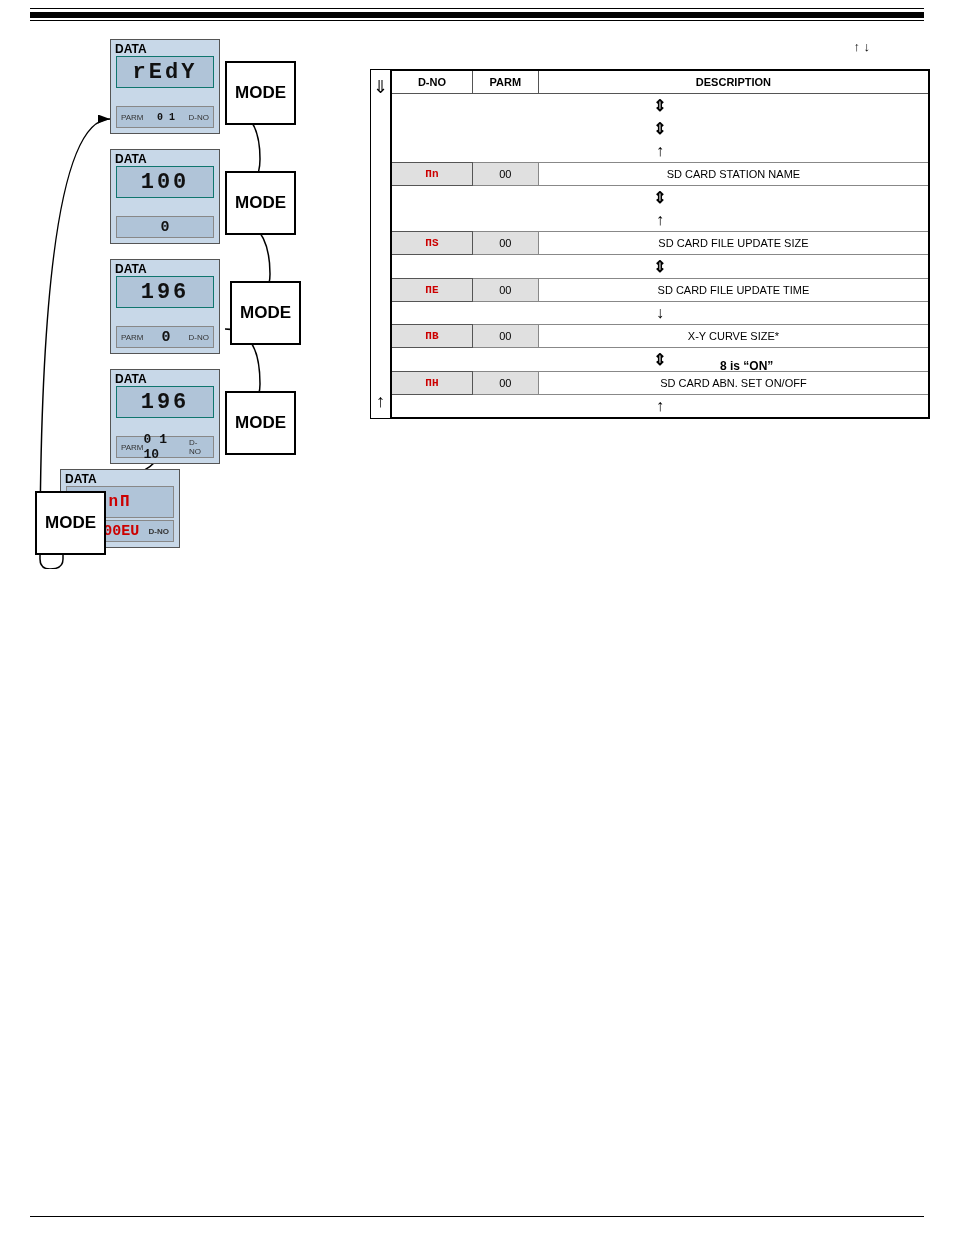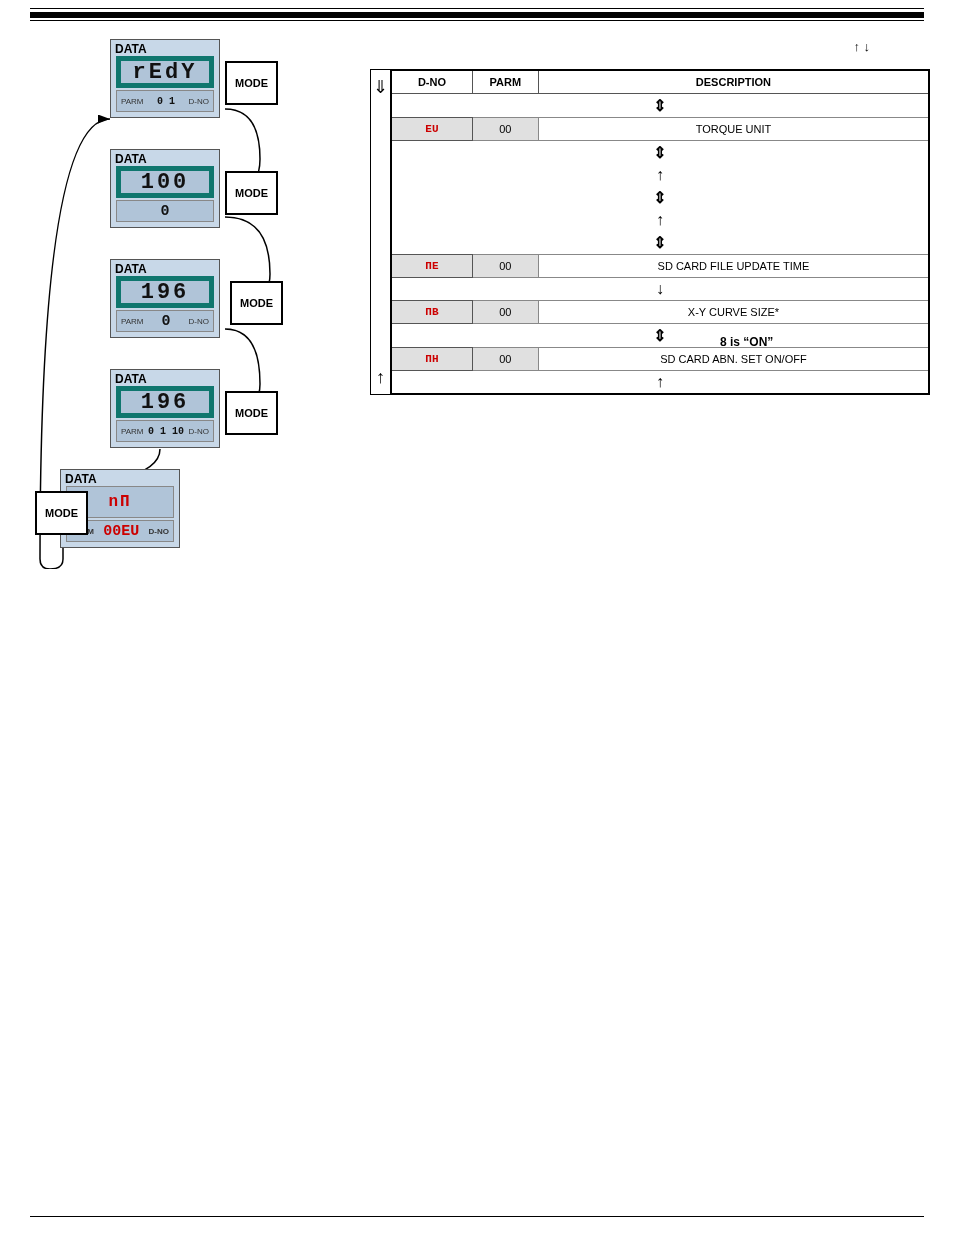--- a/index.html
+++ b/index.html
@@ -54,32 +54,32 @@
     .display-block .data-label {
       font-size: 12px;
       font-weight: bold;
       color: #000;
       position: absolute;
       top: 2px;
       left: 4px;
     }
     .display-screen-top {
       background: #b0c4d8;
-      border: 5px solid #0f766e;
+      border: 1px solid #0f766e;
       height: 32px;
       display: flex;
       align-items: center;
       justify-content: center;
       font-family: 'Courier New', monospace;
       font-size: 22px;
       font-weight: bold;
       color: #111;
       letter-spacing: 3px;
       margin-top: 12px;
-      margin-bottom: 2px;
+      margin-bottom: 18px;
     }
     .display-screen-bottom {
       background: #b0c4d8;
       border: 1px solid #888;
       height: 22px;
       display: flex;
       align-items: center;
       justify-content: space-between;
       padding: 0 4px;
       font-family: 'Courier New', monospace;
@@ -96,22 +96,22 @@
     .display-screen-bottom .dno-label {
       font-size: 8px;
       color: #333;
       font-family: Arial, sans-serif;
       font-weight: normal;
     }
 
     .mode-btn {
       border: 2px solid #000;
       background: #fff;
-      padding: 14px 8px;
-      font-size: 11px;
+      padding: 20px 8px;
+      font-size: 17px;
       font-weight: bold;
       display: inline-block;
       position: absolute;
     }
 
     
     .diagrams-area {
       position: relative;
       height: 520px;
       width: 310px;
@@ -364,21 +364,21 @@
           <span class="dno-label">D-NO</span>
         </div>
       </div>
       <div class="mode-btn mode-btn3">MODE</div>
 
       <div class="diag4 display-block" style="width:110px;">
         <span class="data-label">DATA</span>
         <div class="display-screen-top">196</div>
         <div class="display-screen-bottom">
           <span class="parm-label">PARM</span>
-          <span style="font-size:10px;">0 1 10</span>
+          <span style="font-size:13px;">0 1 10</span>
           <span class="dno-label">D-NO</span>
         </div>
       </div>
       <div class="mode-btn mode-btn4">MODE</div>
 
       <div class="diag5 display-block" style="width:120px;">
         <span class="data-label">DATA</span>
         <div class="display-screen-top-red">nΠ</div>
         <div class="display-screen-bottom-red">
           <span class="parm-label" style="color:#333;font-size:8px;font-family:Arial;">PARM</span>
@@ -411,44 +411,49 @@
             <th>DESCRIPTION</th>
           </tr>
         </thead>
         <tbody>
 
           <tr class="arrow-row">
             <td colspan="3" class="arrow-cell">
               <span class="ud-arrow">⇕</span>
             </td>
           </tr>
-          <tr>
-            <td class="dno-cell">EU</td>
+          <tr class="arrow-row">
+            <td colspan="3" class="arrow-cell">
+              <span class="ud-arrow">⇕</span>
+            </td>
+          </tr>
+          <tr class="arrow-row">
+            <td colspan="3" class="arrow-cell">
+              <span class="ud-arrow">↑</span>
+            </td>
+          </tr>
+          <tr>
+            <td class="dno-cell">Пn</td>
             <td class="parm-cell">00</td>
-            <td class="desc-cell">TORQUE UNIT</td>
+            <td class="desc-cell">SD CARD STATION NAME</td>
           </tr>
           <tr class="arrow-row">
             <td colspan="3" class="arrow-cell">
               <span class="ud-arrow">⇕</span>
             </td>
           </tr>
           <tr class="arrow-row">
             <td colspan="3" class="arrow-cell">
               <span class="ud-arrow">↑</span>
             </td>
           </tr>
-          <tr class="arrow-row">
-            <td colspan="3" class="arrow-cell">
-              <span class="ud-arrow">⇕</span>
-            </td>
-          </tr>
-          <tr class="arrow-row">
-            <td colspan="3" class="arrow-cell">
-              <span class="ud-arrow">↑</span>
-            </td>
+          <tr>
+            <td class="dno-cell">ПS</td>
+            <td class="parm-cell">00</td>
+            <td class="desc-cell">SD CARD FILE UPDATE SIZE</td>
           </tr>
           <tr class="arrow-row">
             <td colspan="3" class="arrow-cell">
               <span class="ud-arrow">⇕</span>
             </td>
           </tr>
           <tr>
             <td class="dno-cell">ПE</td>
             <td class="parm-cell">00</td>
             <td class="desc-cell">SD CARD FILE UPDATE TIME</td>

